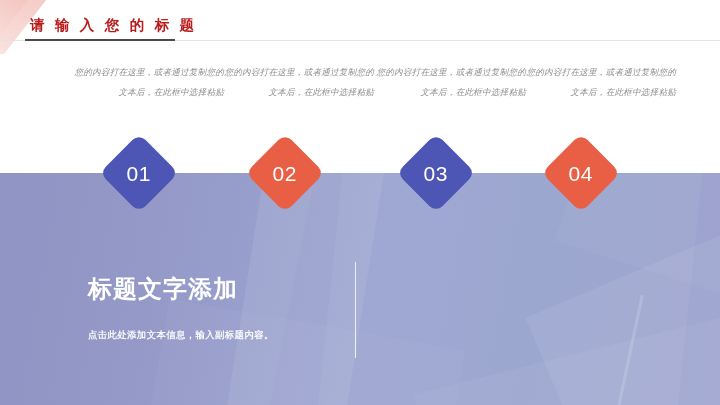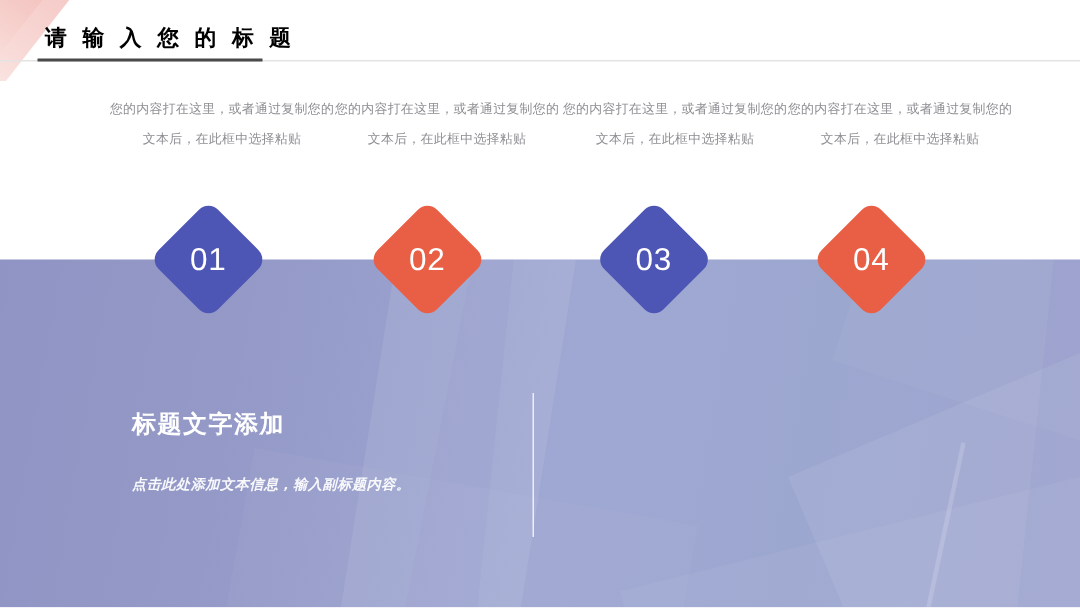--- a/index.html
+++ b/index.html
@@ -48,21 +48,21 @@
        rgba(255,255,255,0) 100%);
   }
 
   
   .slide-title {
     position:absolute;
     left:30px; top:16px;
     font-size:14.5px;
     font-weight:bold;
     letter-spacing:3.2px;
-    color:#000000;
+    color:#b91c1c;
     white-space:nowrap;
   }
   .title-rule {
     position:absolute;
     left:0; top:40px;
     width:720px; height:1px;
     background:#e3e3e3;
   }
   .title-rule-strong {
     position:absolute;
@@ -77,22 +77,23 @@
     left:0; top:62px;
     width:720px; height:70px;
   }
   .desc-col {
     position:absolute;
     top:0;
     width:152px;
     font-size:8.6px;
     line-height:20px;
     color:#8e8e93;
-    text-align:center;
+    text-align:right;
     letter-spacing:0.2px;
+    font-style:italic;
   }
   .desc-col.c0 { left:72px; }
   .desc-col.c1 { left:222px; }
   .desc-col.c2 { left:374px; }
   .desc-col.c3 { left:524px; }
 
   
   .band-wrap {
     position:absolute;
     left:0; top:173px;
@@ -161,31 +162,30 @@
   }
   .d0 { left:111px; top:145px; background:#4d55b5; }
   .d1 { left:257px; top:145px; background:#e95f45; }
   .d2 { left:408px; top:145px; background:#4d55b5; }
   .d3 { left:553px; top:145px; background:#e95f45; }
 
   
   .headline {
     position:absolute;
     left:88px; top:273px;
-    font-size:16px;
+    font-size:24px;
     font-weight:bold;
     color:#ffffff;
     letter-spacing:1px;
     white-space:nowrap;
   }
   .subheadline {
     position:absolute;
-    left:88px; top:317px;
+    left:88px; top:329px;
     font-size:9.4px;
-    font-style:italic;
     font-weight:bold;
     color:rgba(255,255,255,0.93);
     letter-spacing:0.4px;
     white-space:nowrap;
   }
   .vdivider {
     position:absolute;
     left:355px; top:262px;
     width:1.4px; height:96px;
     background:rgba(255,255,255,0.8);

